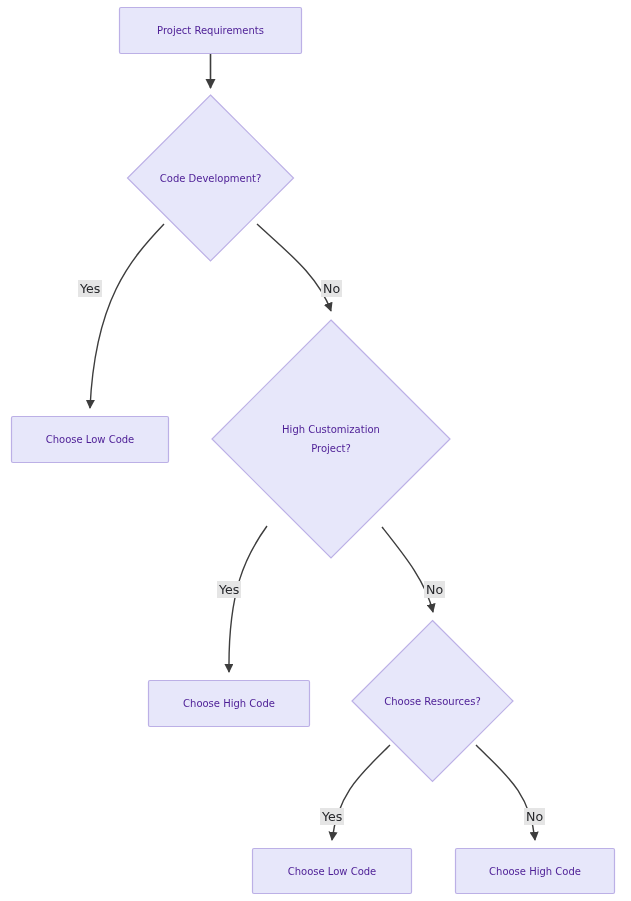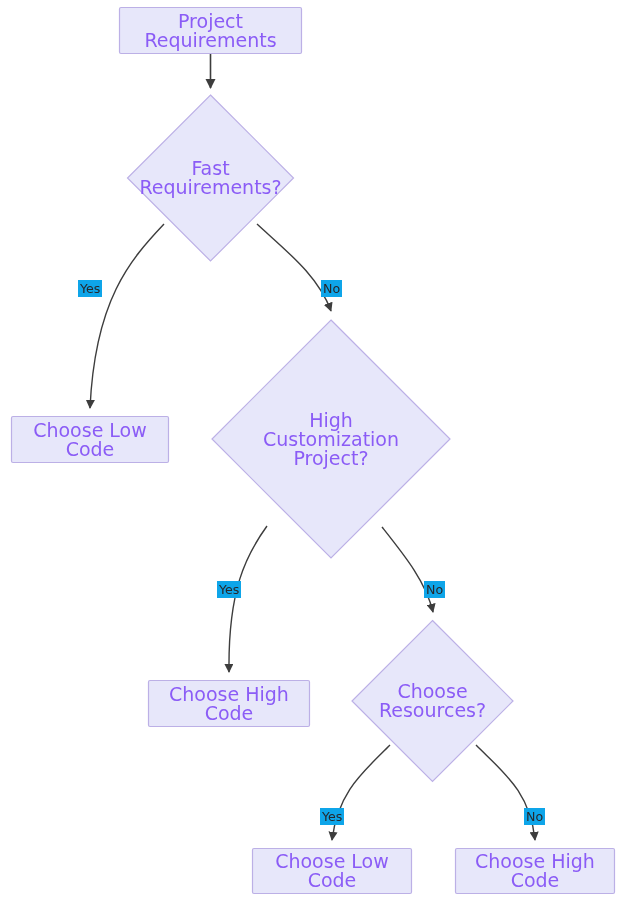--- a/index.html
+++ b/index.html
@@ -20,29 +20,29 @@
     top: 0;
     width: 631px;
     height: 901px;
   }
   .node-text {
     position: absolute;
     display: flex;
     align-items: center;
     justify-content: center;
     text-align: center;
-    color: #8b5cf6;
-    font-size: 19px;
+    color: #4c1d95;
+    font-size: 10px;
     line-height: 19px;
     pointer-events: none;
     white-space: pre-line;
   }
   .edge-label {
     position: absolute;
-    background: #0ea5e9;
+    background: #e5e5e5;
     color: #26272b;
     font-size: 12.6px;
     line-height: 15px;
     padding: 1px 2px;
     white-space: nowrap;
   }
 </style>
 </head>
 <body>
 
@@ -83,21 +83,21 @@
     <polygon points="432.5,620.5 513,701 432.5,781.5 352,701" fill="#e7e7fa" stroke="#bcb0e6" stroke-width="1.2"></polygon>
 
     <rect x="252.5" y="848.5" width="159" height="45" rx="1.5" fill="#e7e7fa" stroke="#bcb0e6" stroke-width="1.2"></rect>
 
     <rect x="455.5" y="848.5" width="159" height="45" rx="1.5" fill="#e7e7fa" stroke="#bcb0e6" stroke-width="1.2"></rect>
   </g>
 </svg>
 
 <div class="node-text" style="left:119px; top:7px; width:183px; height:47px;">Project Requirements</div>
 
-<div class="node-text" style="left:130px; top:159px; width:161px; height:38px;">Fast Requirements?</div>
+<div class="node-text" style="left:130px; top:159px; width:161px; height:38px;">Code Development?</div>
 
 <div class="node-text" style="left:11px; top:416px; width:158px; height:47px;">Choose Low Code</div>
 
 <div class="node-text" style="left:241px; top:410px; width:180px; height:58px;">High Customization
 Project?</div>
 
 <div class="node-text" style="left:148px; top:680px; width:162px; height:47px;">Choose High Code</div>
 
 <div class="node-text" style="left:353px; top:682px; width:159px; height:38px;">Choose Resources?</div>
 

